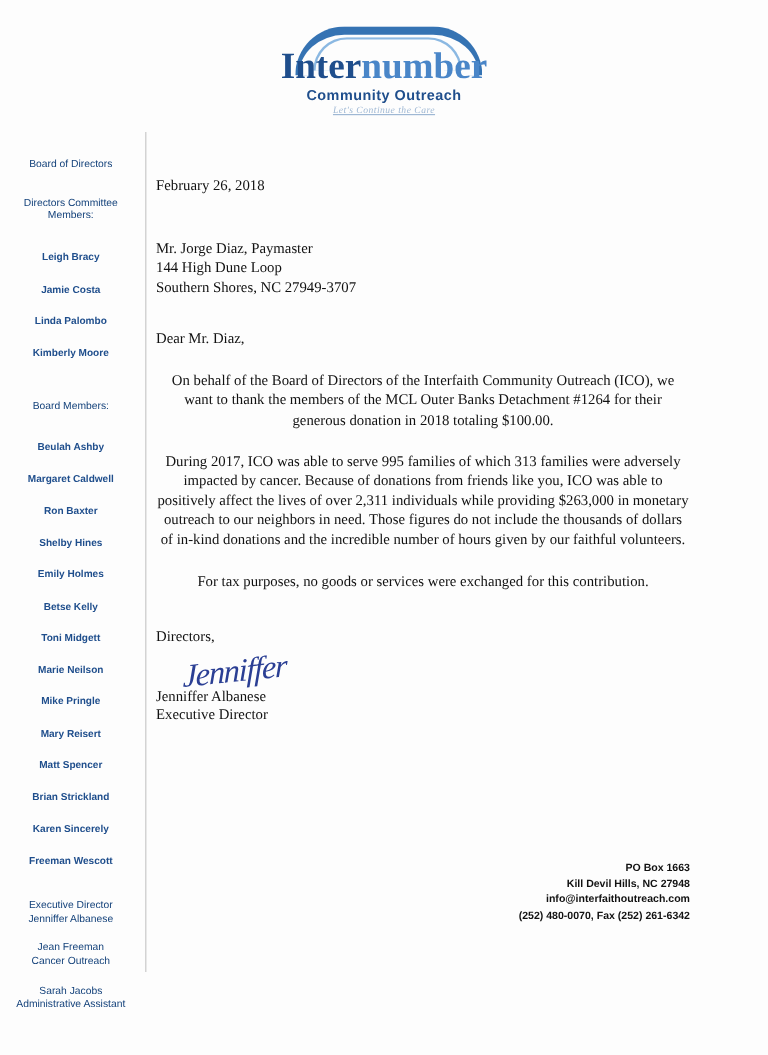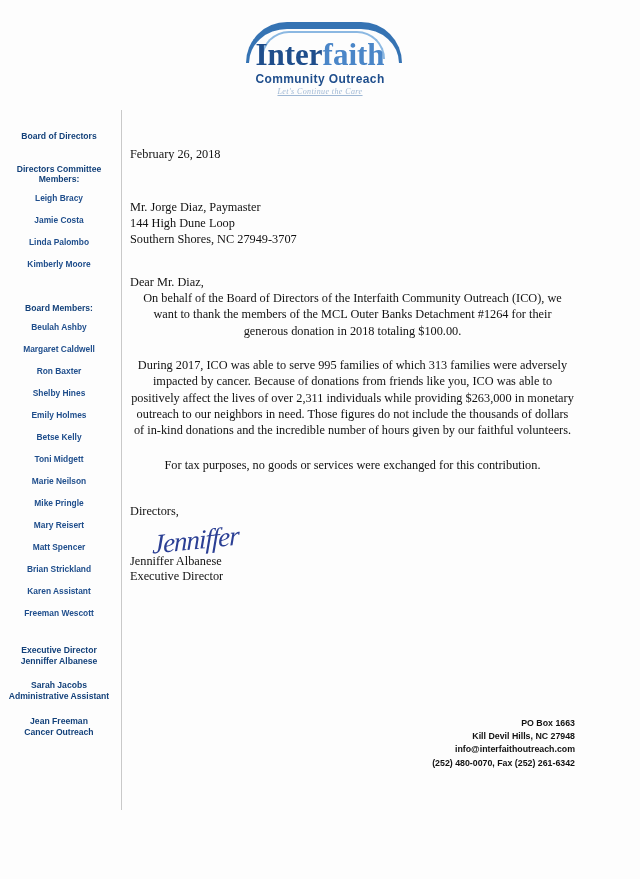--- a/index.html
+++ b/index.html
@@ -106,29 +106,30 @@
     position: absolute;
     left: 0;
     top: 131px;
     width: 118px;
     text-align: center;
     font-family: "Liberation Sans", sans-serif;
     color: #1f4e8c;
   }
   .sb-heading {
     font-size: 8.6px;
-    font-weight: bold;
+    font-weight: normal;
     line-height: 1.25;
     color: #13417a;
   }
   .sb-name {
     font-size: 8.4px;
     font-weight: bold;
     line-height: 1.25;
     color: #1f4e8c;
+    margin-top: 16px;
   }
   .sb-gap-lg { height: 22px; }
   .sb-gap-md { height: 15px; }
   .sb-gap-sm { height: 8px; }
   .sb-row { margin-bottom: 11.5px; }
   .sb-block { margin-bottom: 14px; }
 
   
   .body {
     position: absolute;
@@ -136,21 +137,21 @@
     top: 146px;
     width: 445px;
     font-family: "Liberation Serif", serif;
     font-size: 12.3px;
     line-height: 1.33;
     color: #111111;
   }
   .date { margin-bottom: 38px; }
   .addr-line { line-height: 1.28; }
   .addr { margin-bottom: 26px; }
-  .salutation { }
+  .salutation { margin-bottom: 19px; }
   .para { margin-bottom: 18px; text-align: center; }
   .closing { margin-top: 30px; }
   .sig-block { margin-top: 2px; position: relative; height: 56px; }
   .signature {
     position: absolute;
     left: 22px;
     top: 2px;
     font-family: "Liberation Serif", serif;
     font-style: italic;
     font-size: 27px;
@@ -188,21 +189,21 @@
 </style>
 </head>
 <body>
 
 <div class="page">
 
   <div class="letterhead">
     <div class="logo-wrap">
       <div class="logo-arc"></div>
       <div class="logo-arc-inner"></div>
-      <div class="logo-main"><span>Inter</span><span class="light">faith</span></div>
+      <div class="logo-main"><span>Inter</span><span class="light">number</span></div>
       <div class="logo-sub">Community Outreach</div>
       <div class="logo-tag">Let's Continue the Care</div>
     </div>
   </div>
 
   <div class="vrule"></div>
 
   <div class="sidebar">
     <div class="sb-heading">Board of Directors</div>
 
@@ -224,36 +225,36 @@
     <div class="sb-name sb-row">Ron Baxter</div>
     <div class="sb-name sb-row">Shelby Hines</div>
     <div class="sb-name sb-row">Emily Holmes</div>
     <div class="sb-name sb-row">Betse Kelly</div>
     <div class="sb-name sb-row">Toni Midgett</div>
     <div class="sb-name sb-row">Marie Neilson</div>
     <div class="sb-name sb-row">Mike Pringle</div>
     <div class="sb-name sb-row">Mary Reisert</div>
     <div class="sb-name sb-row">Matt Spencer</div>
     <div class="sb-name sb-row">Brian Strickland</div>
-    <div class="sb-name sb-row">Karen Assistant</div>
+    <div class="sb-name sb-row">Karen Sincerely</div>
     <div class="sb-name sb-row">Freeman Wescott</div>
 
     <div class="sb-gap-md"></div>
 
     <div class="sb-block">
       <div class="sb-heading">Executive Director</div>
       <div class="sb-heading">Jenniffer Albanese</div>
     </div>
     <div class="sb-block">
+      <div class="sb-heading">Jean Freeman</div>
+      <div class="sb-heading">Cancer Outreach</div>
+    </div>
+    <div class="sb-block">
       <div class="sb-heading">Sarah Jacobs</div>
       <div class="sb-heading">Administrative Assistant</div>
-    </div>
-    <div class="sb-block">
-      <div class="sb-heading">Jean Freeman</div>
-      <div class="sb-heading">Cancer Outreach</div>
     </div>
   </div>
 
   <div class="body">
     <div class="date">February 26, 2018</div>
 
     <div class="addr">
       <div class="addr-line">Mr. Jorge Diaz, Paymaster</div>
       <div class="addr-line">144 High Dune Loop</div>
       <div class="addr-line">Southern Shores, NC 27949-3707</div>

